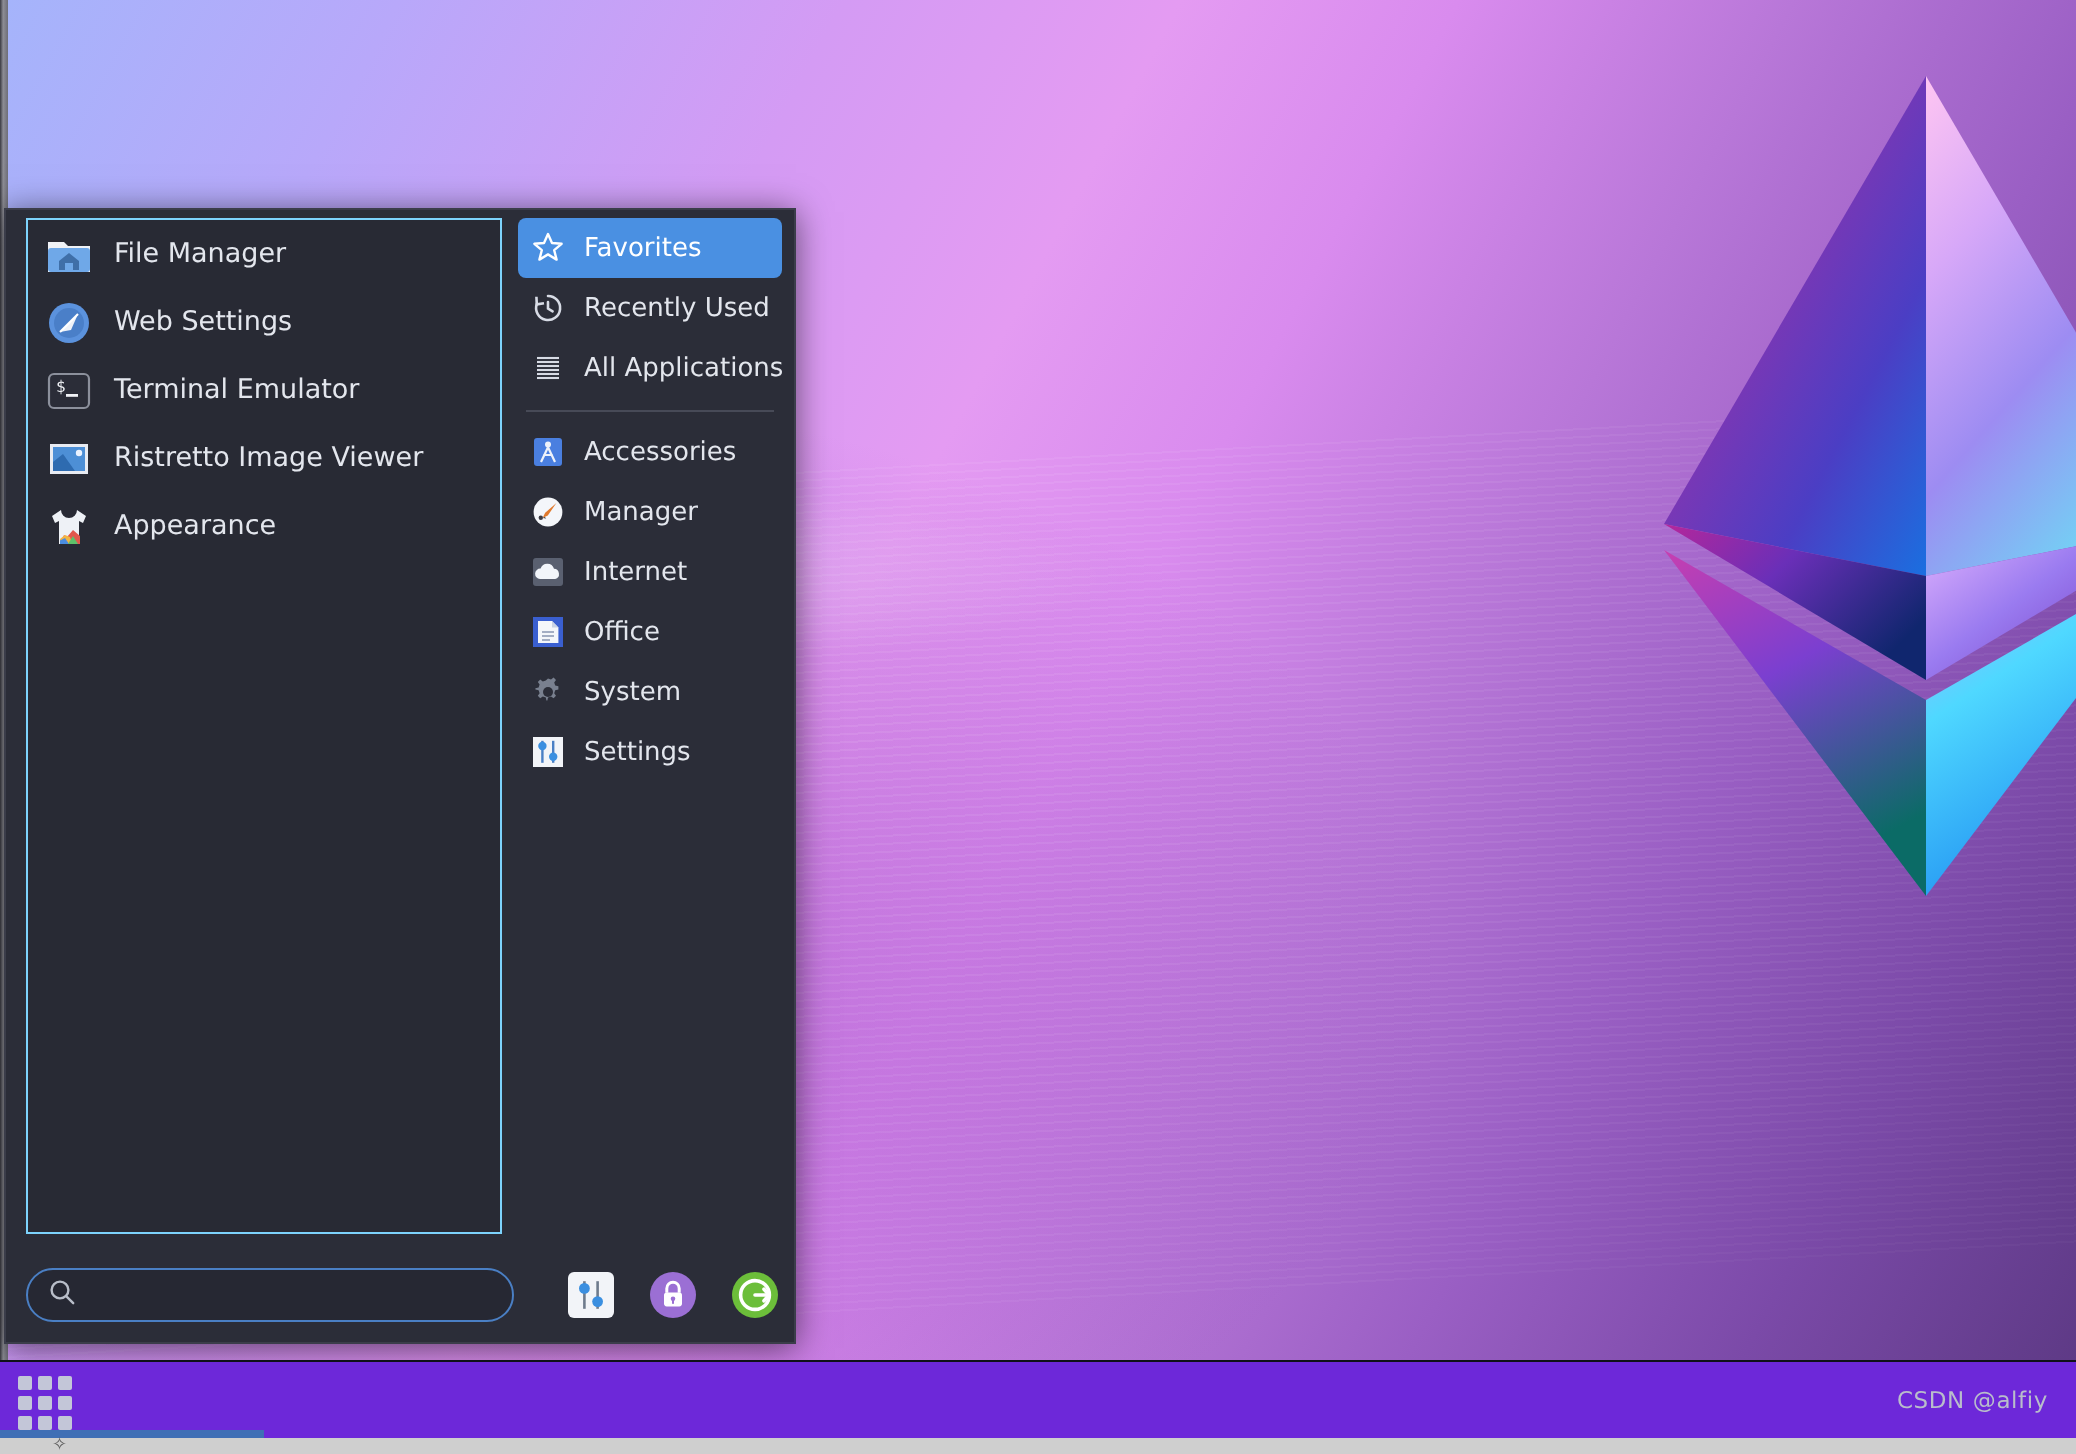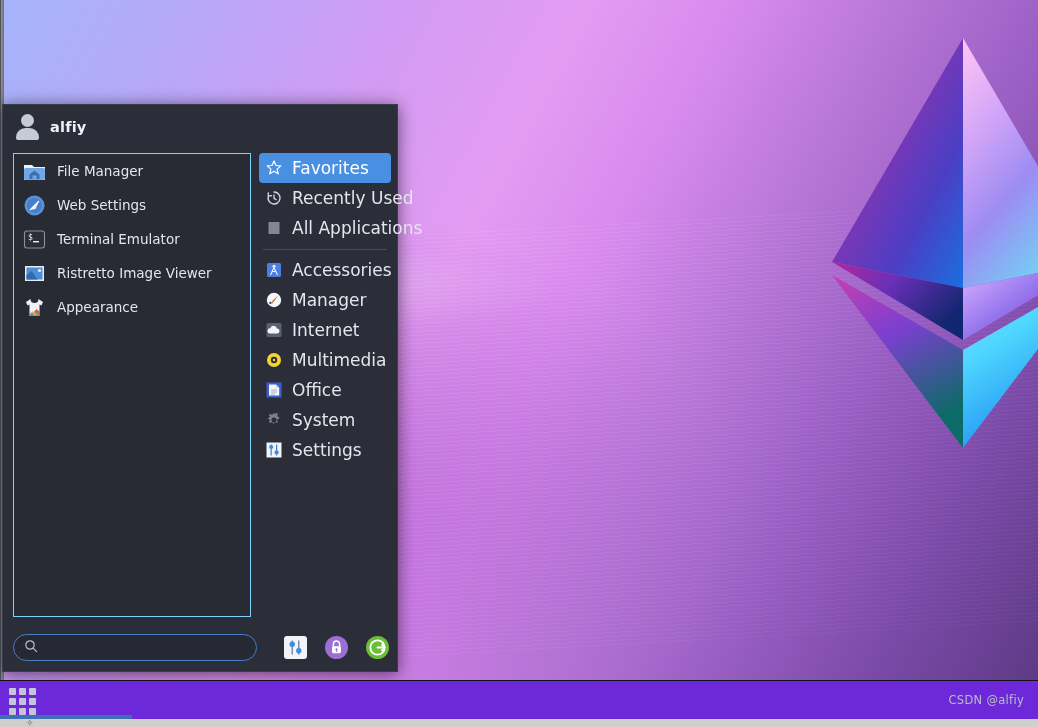--- a/index.html
+++ b/index.html
@@ -106,21 +106,21 @@
 
   
   #cat-panel {
     width: 132px; margin: 4px 0 8px 8px;
     display: flex; flex-direction: column;
   }
   .cat-row {
     display: flex; align-items: center; gap: 9px;
     height: 30px; padding: 0 6px; border-radius: 4px; cursor: default;
   }
-  .cat-row .label { color: #e3e6ed; font-size: 17px; white-space: nowrap; }
+  .cat-row .label { color: #e3e6ed; font-size: 13px; white-space: nowrap; }
   .cat-row.selected { background: #4a90e2; }
   .cat-row.selected .label { color: #ffffff; }
   .cat-ico { width: 18px; height: 18px; flex: 0 0 auto; position: relative; }
   .cat-sep { height: 1px; background: #474a57; margin: 6px 4px 5px 4px; }
 
   
   #menu-footer {
     height: 46px; display: flex; align-items: center;
     padding: 0 10px 2px 10px; gap: 0;
   }
@@ -225,27 +225,20 @@
 
     <polygon points="268,232 137,258 137,310" fill="url(#gMidR)"></polygon>
 
     <polygon points="6,245 137,320 137,418" fill="url(#gLL)"></polygon>
 
     <polygon points="268,245 137,320 137,418" fill="url(#gLR)"></polygon>
   </svg>
 
   <div id="menu">
 
-    <div id="menu-header">
-      <div id="avatar">
-        <span class="head"></span>
-          <span class="body"></span>
-      </div>
-      <div id="username">alfiy</div>
-    </div>
 
     <div id="menu-body">
 
       <div id="fav-panel">
 
         <div class="app-row">
           <span class="app-ico">
             <svg viewBox="0 0 25 25" width="25" height="25">
               <path d="M2 6 h8 l2 2 h11 v13 H2 Z" fill="#f0f2f6"></path>
               <rect x="2" y="9" width="21" height="12" rx="1.5" fill="#6fa8e8"></rect>
@@ -372,30 +365,20 @@
         <div class="cat-row">
           <span class="cat-ico">
             <svg viewBox="0 0 18 18" width="18" height="18">
               <rect x="1.5" y="2" width="15" height="14" rx="1.5" fill="#5a6070"></rect>
               <path d="M5 12.5 a2.6 2.6 0 0 1 .3-5.2 A3.5 3.5 0 0 1 12 7.4 a2.6 2.6 0 0 1 .6 5.1 Z" fill="#f2f5fa"></path>
             </svg>
           </span>
           <span class="label">Internet</span>
         </div>
 
-        <div class="cat-row">
-          <span class="cat-ico">
-            <svg viewBox="0 0 18 18" width="18" height="18">
-              <circle cx="9" cy="9" r="7" fill="#f2d531"></circle>
-              <circle cx="9" cy="9" r="3.2" fill="#2b2d38"></circle>
-              <circle cx="9" cy="9" r="1.3" fill="#f2d531"></circle>
-            </svg>
-          </span>
-          <span class="label">Multimedia</span>
-        </div>
 
         <div class="cat-row">
           <span class="cat-ico">
             <svg viewBox="0 0 18 18" width="18" height="18">
               <rect x="1.5" y="1.5" width="15" height="15" fill="#3a5fd0"></rect>
               <path d="M4 3.5 h7 l3.2 3.2 V14.5 H4 Z" fill="#f4f6fa"></path>
               <path d="M11 3.5 v3.2 h3.2 Z" fill="#c9d2e4"></path>
               <g stroke="#9aa5bd" stroke-width=".9">
                 <line x1="6" y1="9" x2="12" y2="9"></line>
                 <line x1="6" y1="11" x2="12" y2="11"></line>

